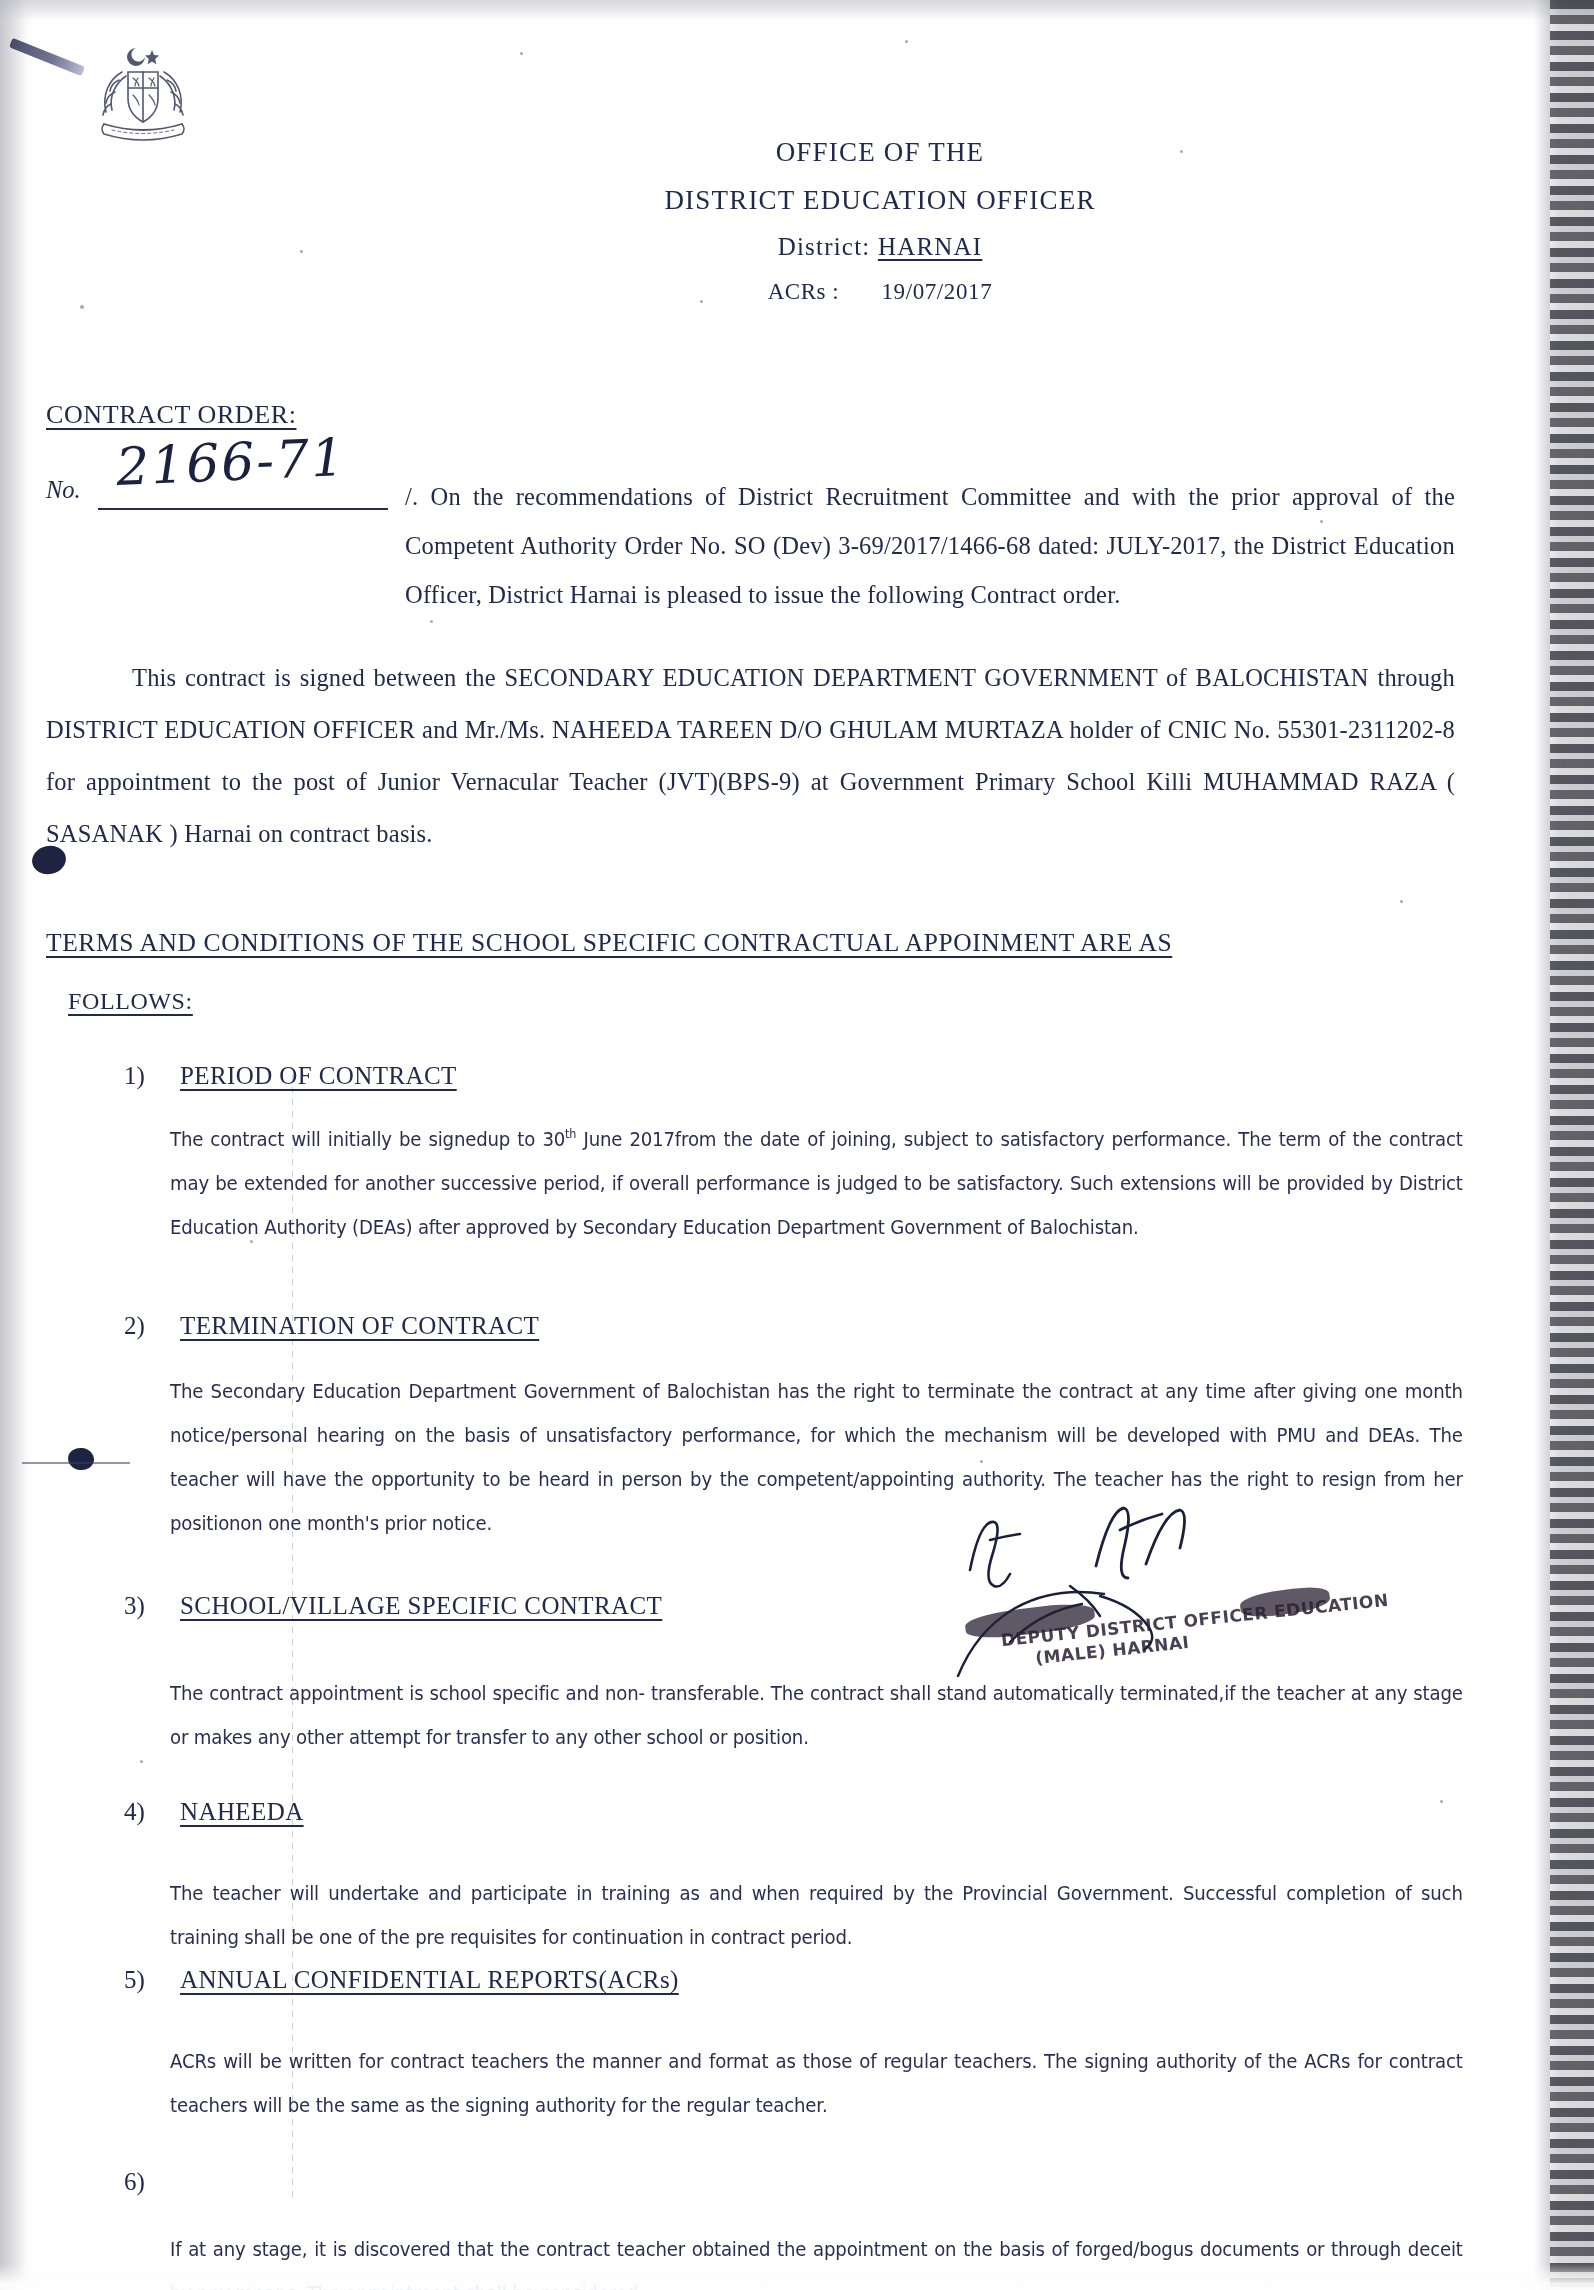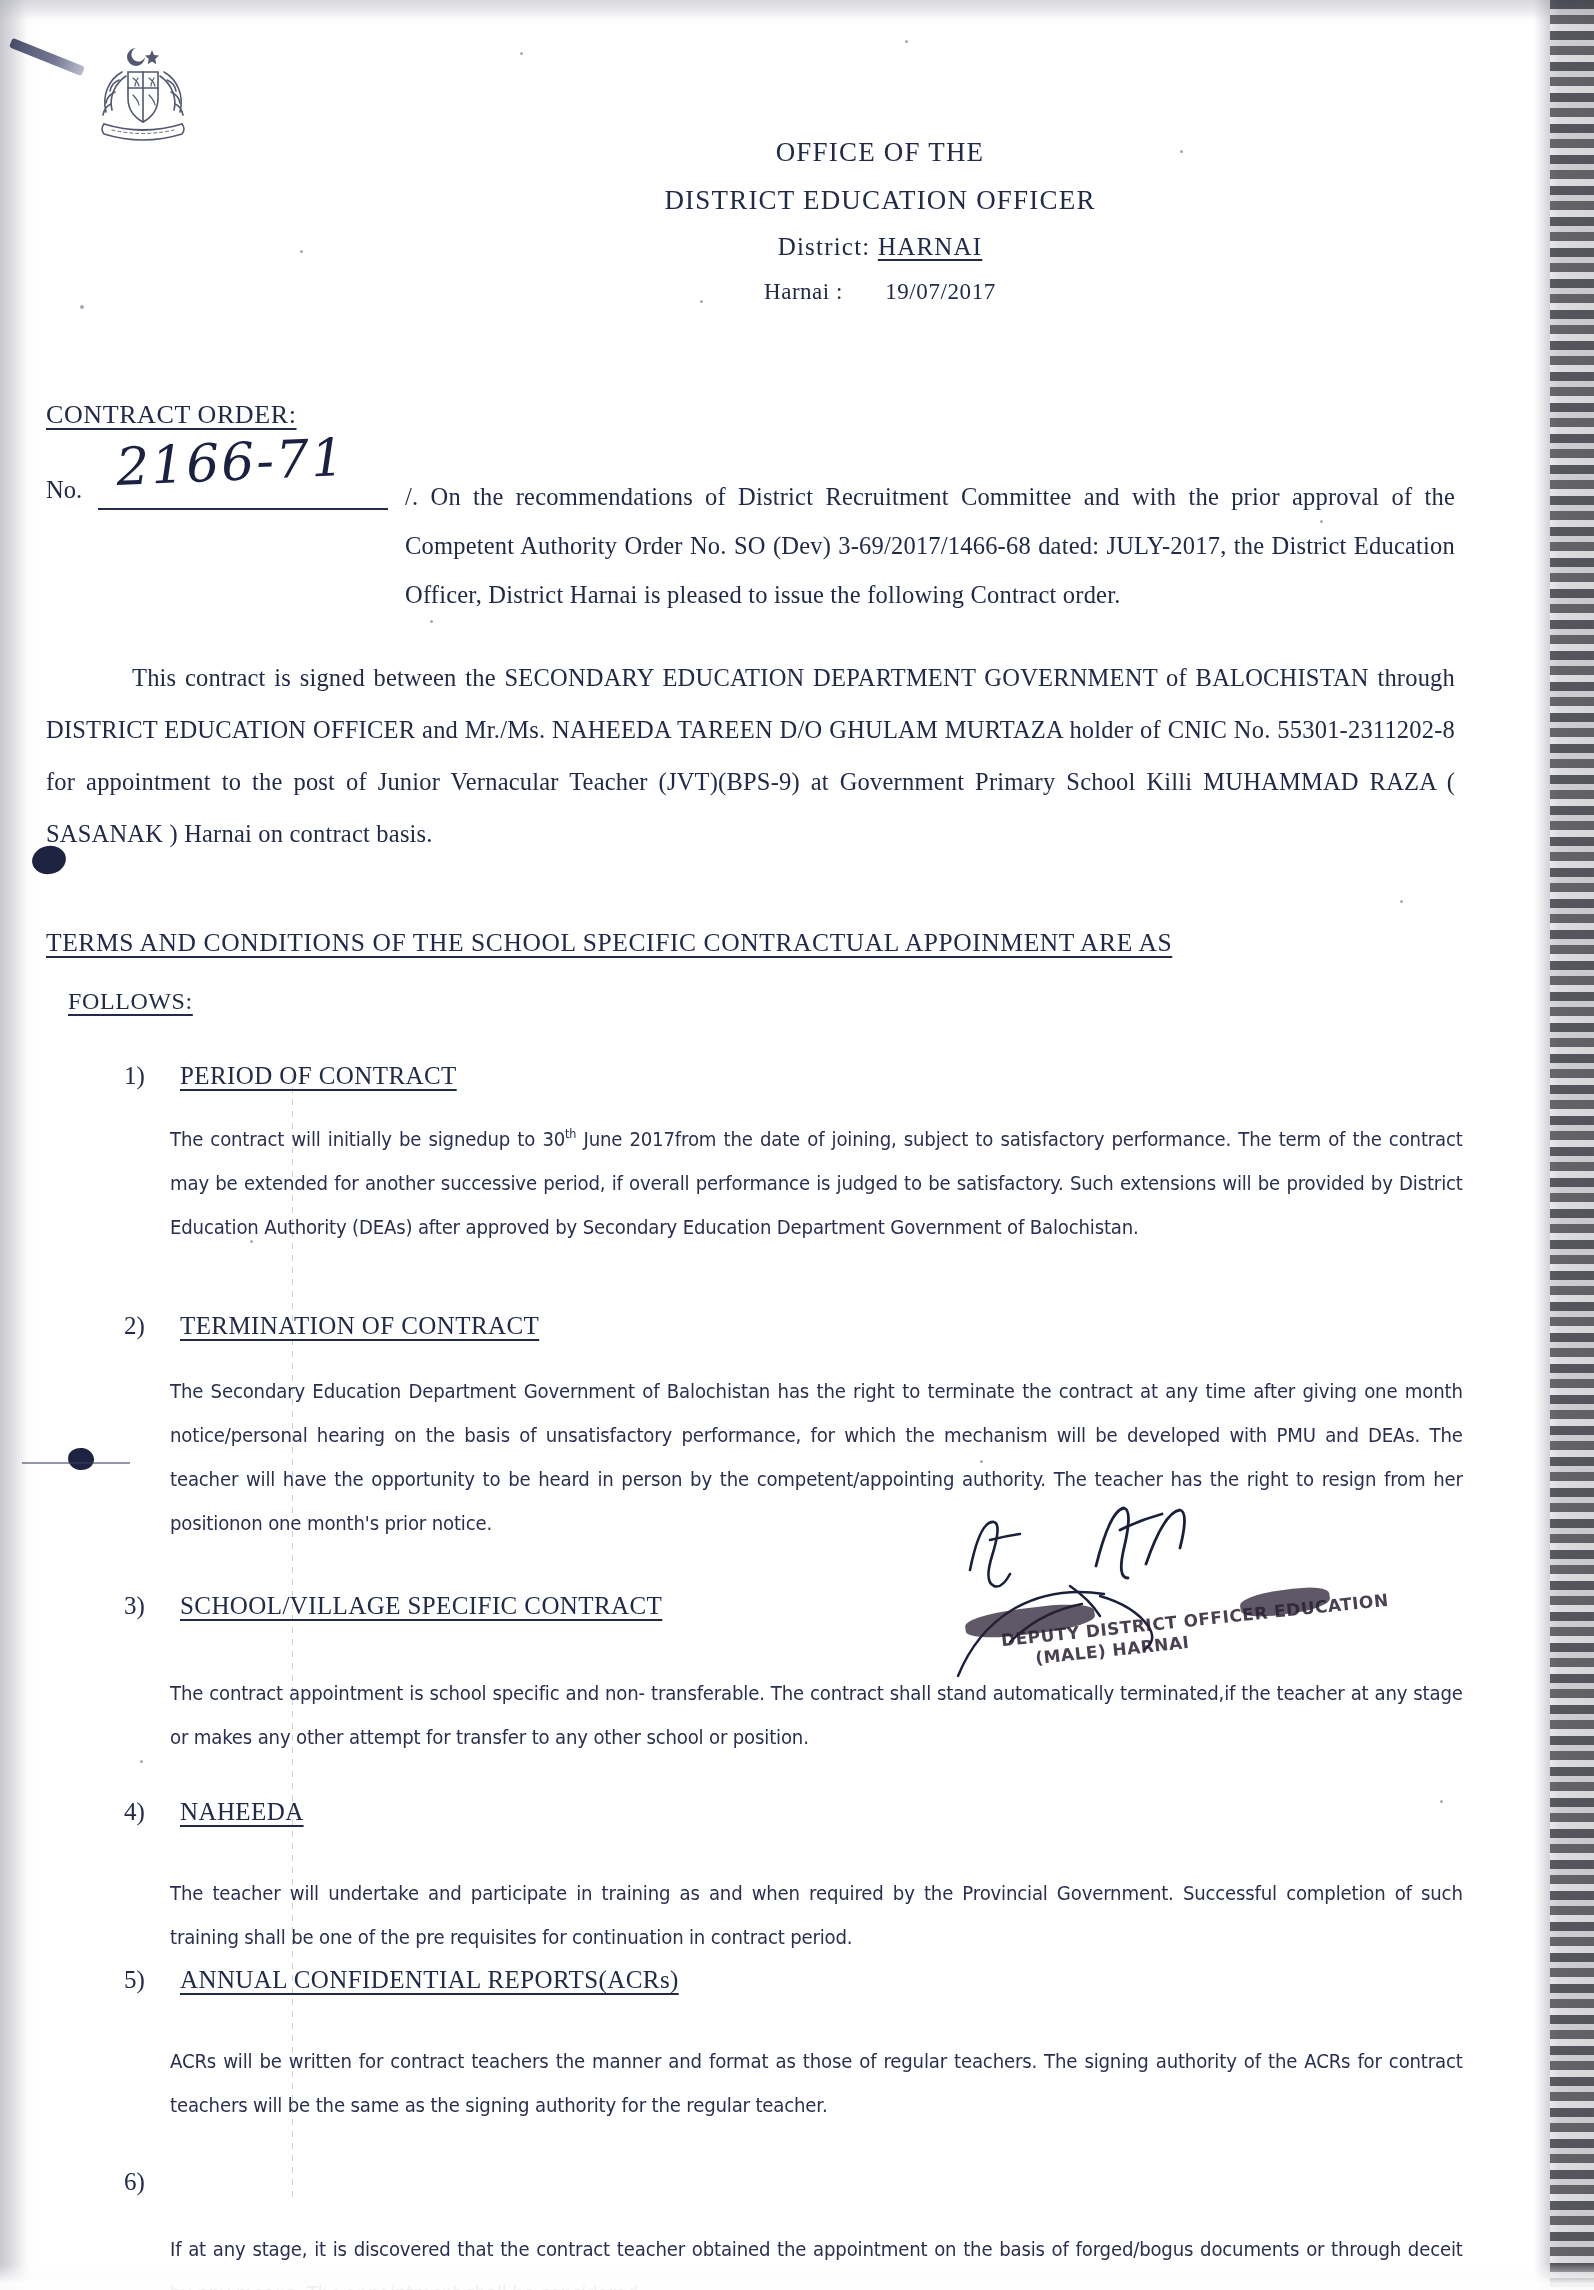--- a/index.html
+++ b/index.html
@@ -276,28 +276,28 @@
   </div>
 
   <div class="hdr">
     <div class="l1">OFFICE OF THE</div>
     <div class="l2">DISTRICT EDUCATION OFFICER</div>
     <div class="l3">
       <span>District:</span>
       <span class="u">HARNAI</span>
     </div>
     <div class="l4">
-      <span class="dated-lbl">Harnai :</span>
+      <span class="dated-lbl">ACRs :</span>
       <span class="dated-val">19/07/2017</span>
     </div>
   </div>
 
   <div class="abs heading-ul" style="left:46px; top:400px;">CONTRACT ORDER:</div>
 
-  <div class="abs serif" style="left:46px; top:476px; font-size:24.5px;">No.</div>
+  <div class="abs serif" style="left:46px; top:476px; font-size:24.5px;font-style:italic;">No.</div>
   <div class="handwritten" style="left:116px; top:432px;">2166-71</div>
   <div class="hw-rule" style="left:98px; top:508px; width:290px;"></div>
 
   <div class="abs para-serif" style="left:405px; top:472px; width:1050px; text-indent:0;">
     <span>/. On the recommendations of District Recruitment Committee and with the prior approval of the Competent Authority Order No. SO (Dev) 3-69/2017/1466-68 dated: JULY-2017, the District Education Officer, District Harnai is pleased to issue the following Contract order.</span>
   </div>
 
   <div class="abs para-serif" style="left:46px; top:652px; width:1409px; text-indent:86px; line-height:52px;">This contract is signed between the SECONDARY EDUCATION DEPARTMENT GOVERNMENT of BALOCHISTAN through DISTRICT EDUCATION OFFICER and Mr./Ms. NAHEEDA TAREEN  D/O GHULAM MURTAZA  holder  of  CNIC No. 55301-2311202-8 for appointment to the post of Junior Vernacular Teacher (JVT)(BPS-9) at Government Primary School  Killi MUHAMMAD RAZA ( SASANAK )  Harnai on contract basis.</div>
 
   <div class="blot" style="left:32px; top:846px; width:34px; height:28px; transform:rotate(-12deg);"></div>

